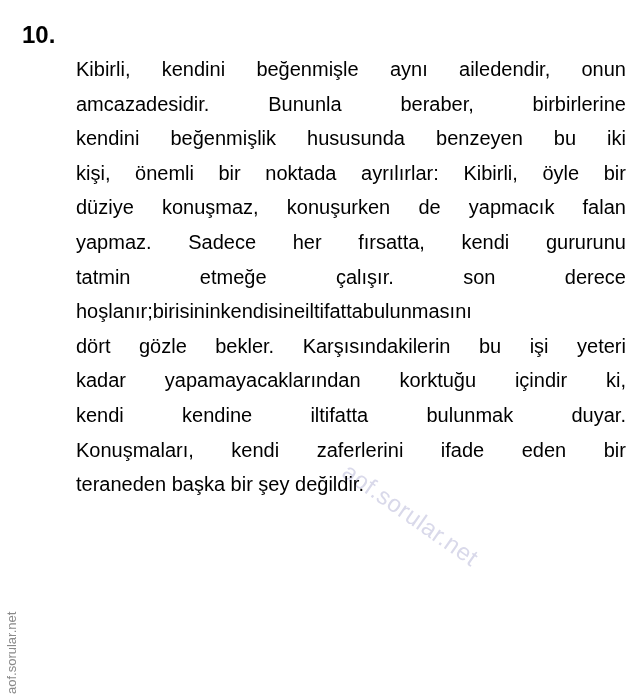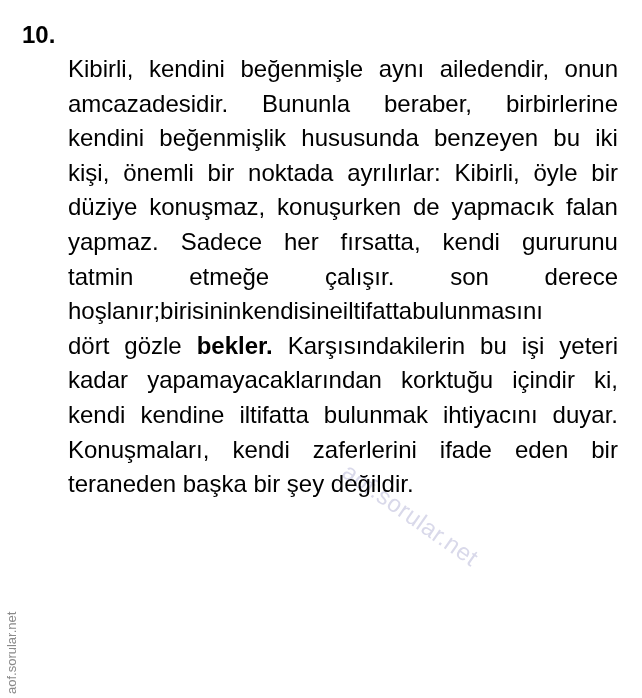--- a/index.html
+++ b/index.html
@@ -18,24 +18,24 @@
     .qnum {
       position: absolute;
       left: 22px;
       top: 18px;
       font-size: 24px;
       font-weight: bold;
       line-height: 34px;
     }
     .stem {
       position: absolute;
-      left: 68px;
+      left: 76px;
       top: 18px;
       width: 550px;
-      font-size: 24px;
+      font-size: 20px;
       line-height: 34.6px;
     }
     .stem .line {
       display: block;
       text-align: justify;
       text-align-last: justify;
       white-space: nowrap;
       height: 34.6px;
     }
     .stem .line.last {
@@ -136,39 +136,38 @@
     <div class="line" style="display: flex; justify-content: flex-start;">
       <span style="display: inline;">hoşlanır;</span>
       <span style="display: inline;">birisinin</span>
       <span style="display: inline;">kendisine</span>
       <span style="display: inline;">iltifatta</span>
       <span style="display: inline;">bulunmasını</span>
     </div>
     <div class="line" style="display: flex; justify-content: space-between;">
       <span style="display: inline;">dört</span>
       <span style="display: inline;">gözle</span>
-      <span style="display: inline; font-weight: bold;">bekler.</span>
+      <span style="display: inline;">bekler.</span>
       <span style="display: inline;">Karşısındakilerin</span>
       <span style="display: inline;">bu</span>
       <span style="display: inline;">işi</span>
       <span style="display: inline;">yeteri</span>
     </div>
     <div class="line" style="display: flex; justify-content: space-between;">
       <span style="display: inline;">kadar</span>
       <span style="display: inline;">yapamayacaklarından</span>
       <span style="display: inline;">korktuğu</span>
       <span style="display: inline;">içindir</span>
       <span style="display: inline;">ki,</span>
     </div>
     <div class="line" style="display: flex; justify-content: space-between;">
       <span style="display: inline;">kendi</span>
       <span style="display: inline;">kendine</span>
       <span style="display: inline;">iltifatta</span>
       <span style="display: inline;">bulunmak</span>
-      <span style="display: inline;">ihtiyacını</span>
       <span style="display: inline;">duyar.</span>
     </div>
     <div class="line" style="display: flex; justify-content: space-between;">
       <span style="display: inline;">Konuşmaları,</span>
       <span style="display: inline;">kendi</span>
       <span style="display: inline;">zaferlerini</span>
       <span style="display: inline;">ifade</span>
       <span style="display: inline;">eden</span>
       <span style="display: inline;">bir</span>
     </div>

